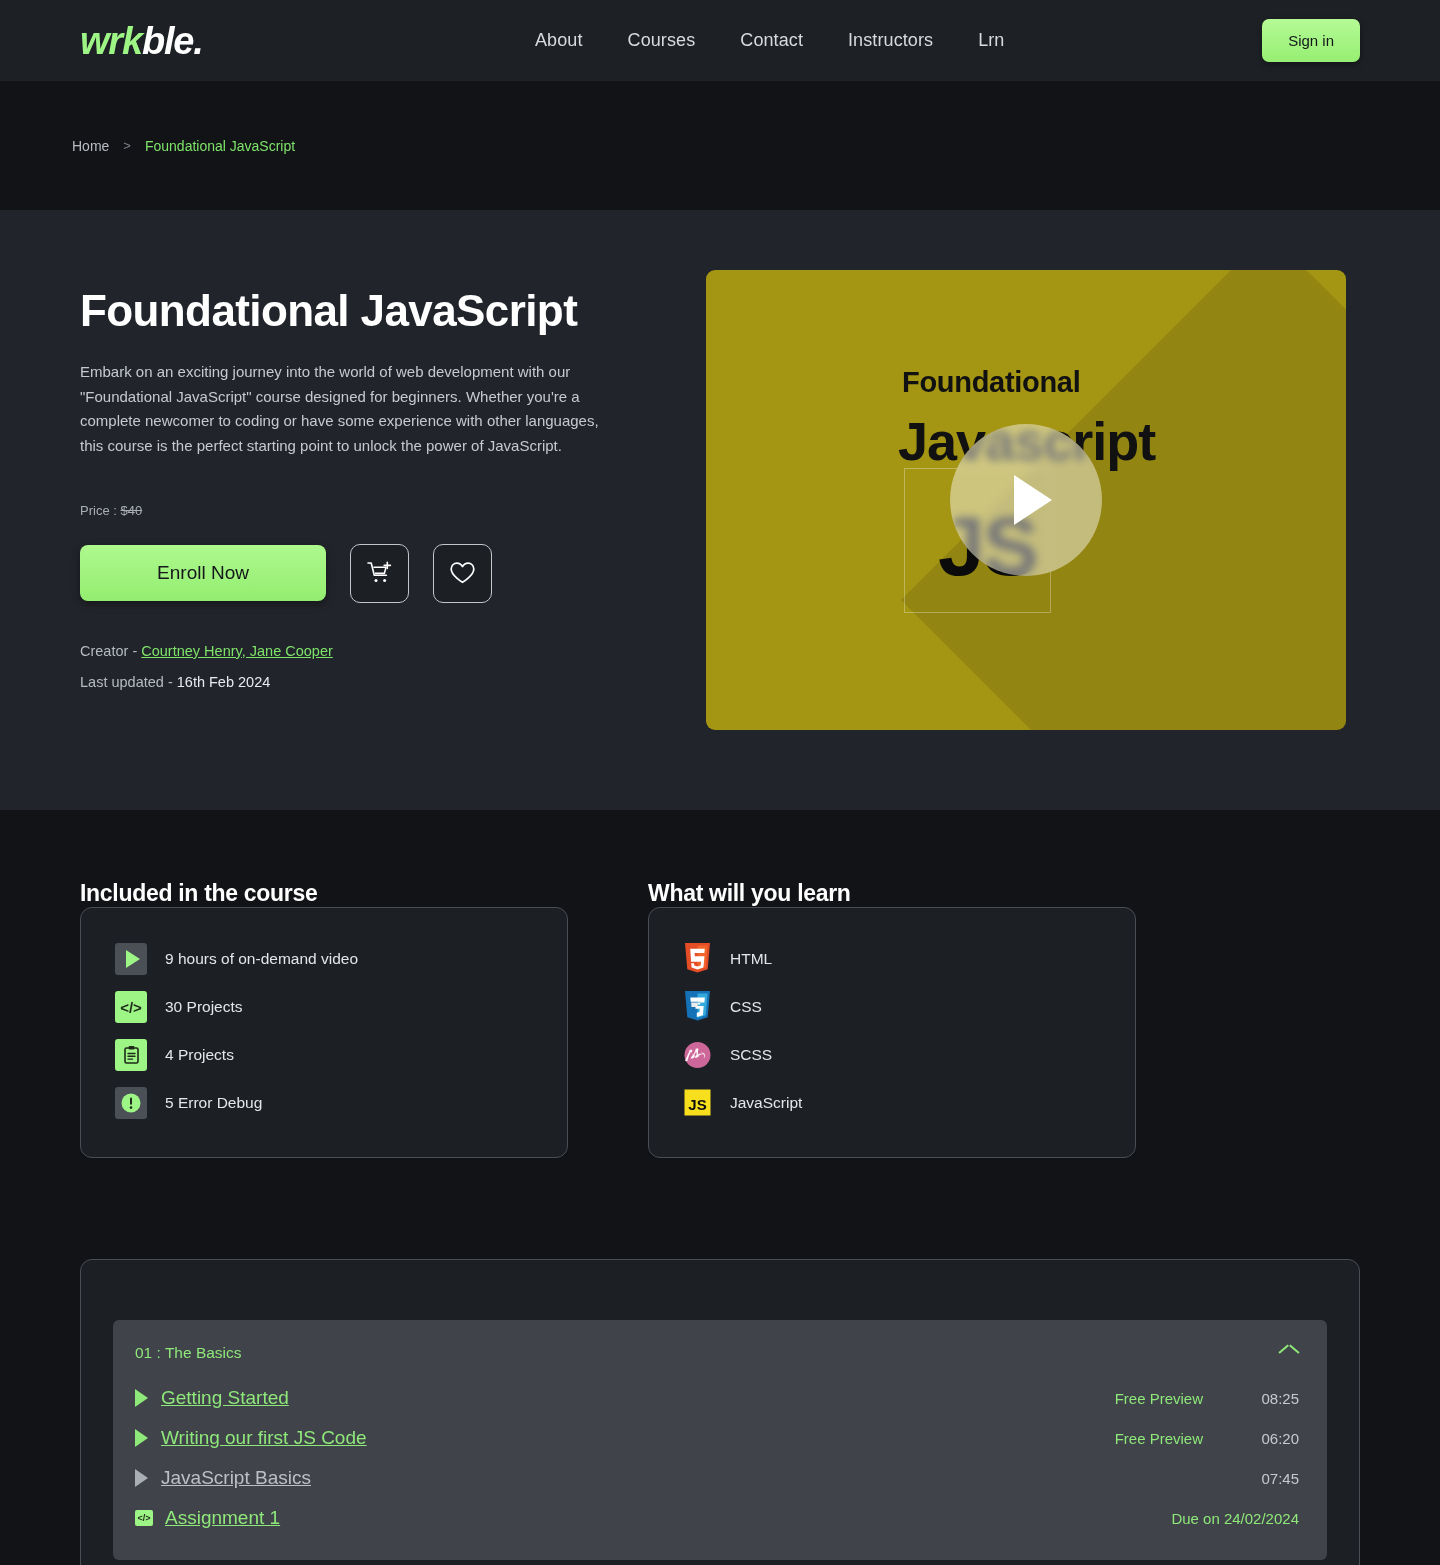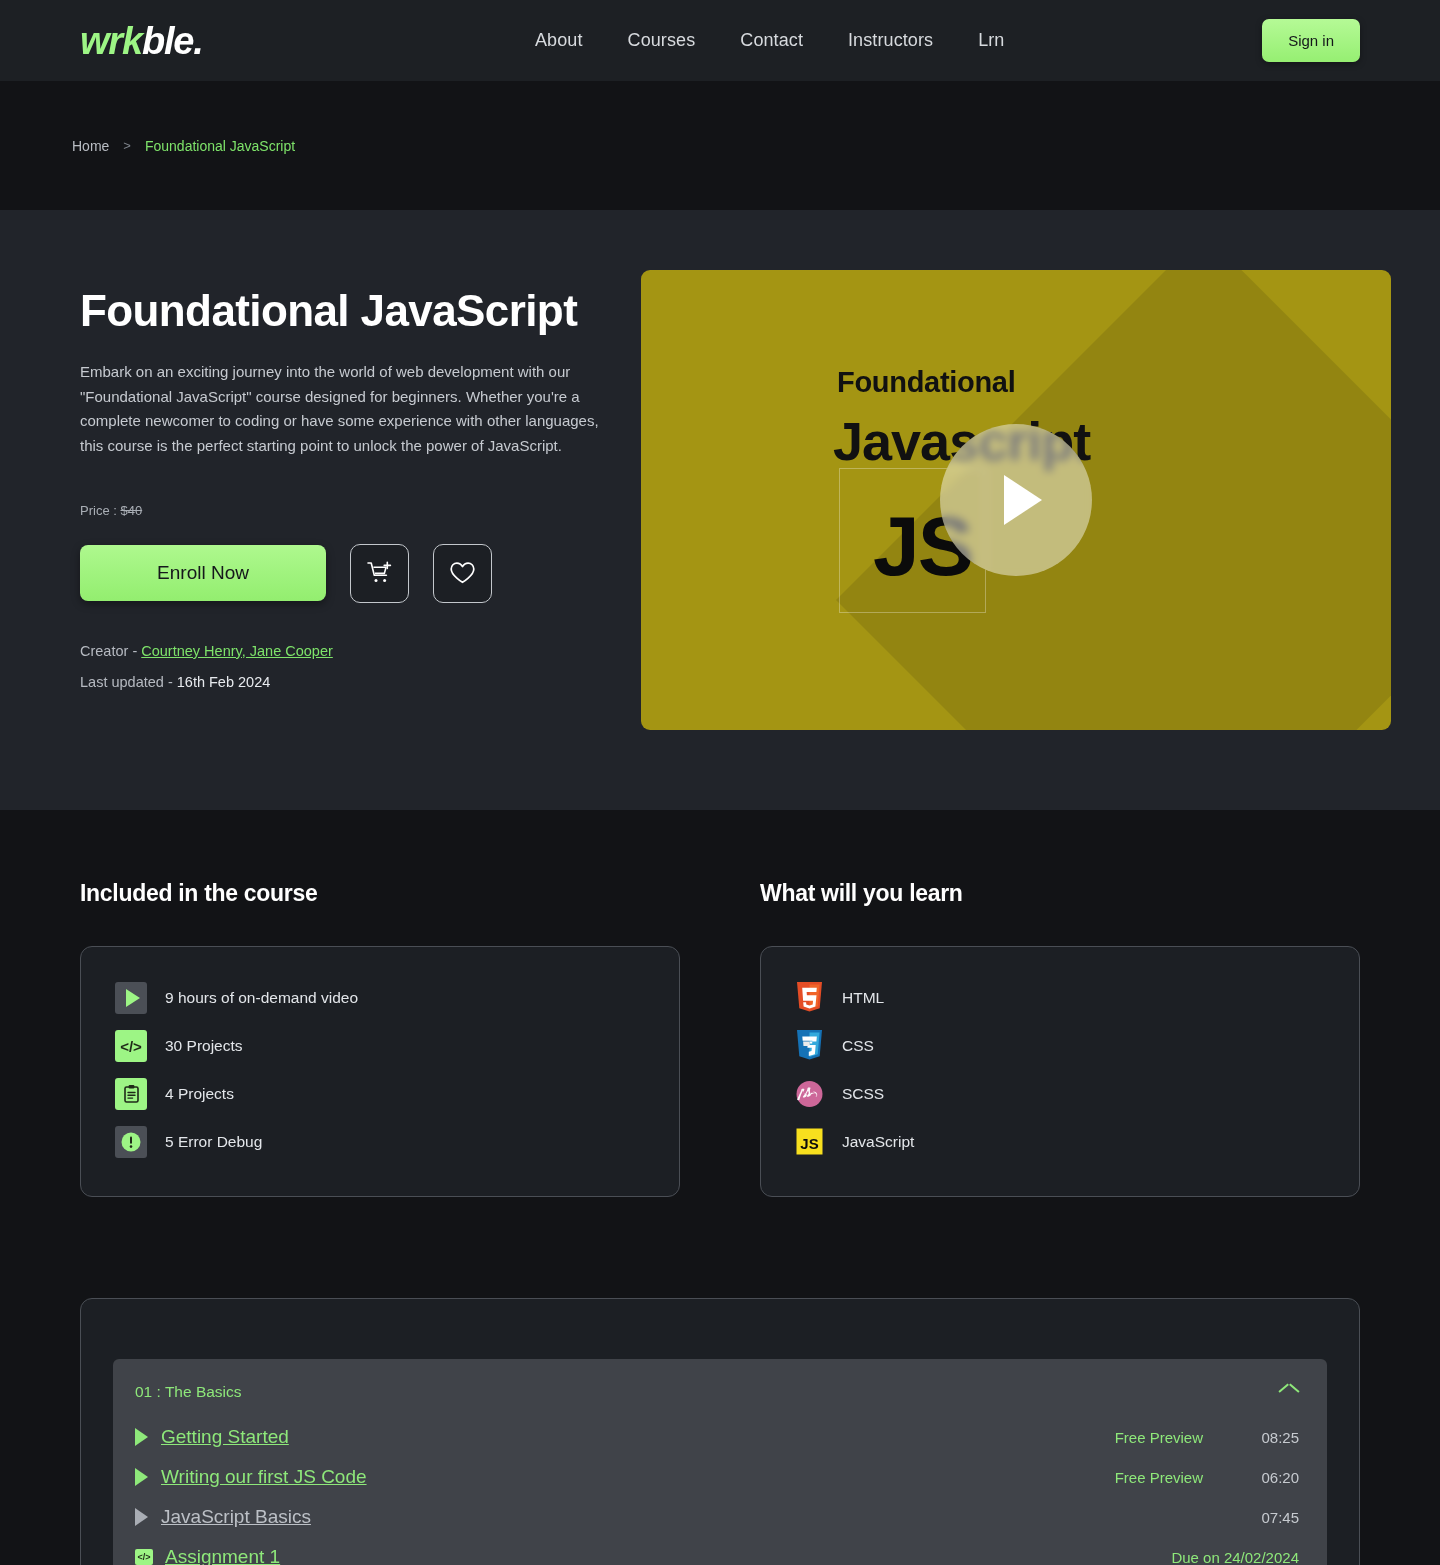--- a/index.html
+++ b/index.html
@@ -132,21 +132,21 @@
     cursor: pointer;
   }
   .meta { margin-top: 40px; font-size: 14.5px; color: #b6bac1; }
   .meta + .meta { margin-top: 15px; }
   .meta .green { color: #7ee36a; text-decoration: underline; }
   .meta .wht { color: #e7eaee; }
 
   
   .hero-right { position: relative; }
   .thumb {
-    width: 750px; height: 460px;
+    width: 640px; height: 460px;
     border-radius: 9px;
     background: #a49513;
     position: relative;
     overflow: hidden;
     cursor: pointer;
   }
   .thumb .shadow {
     position: absolute;
     left: 195px; top: 330px;
     width: 520px; height: 460px;
@@ -185,24 +185,23 @@
     width: 0; height: 0;
     border-left: 38px solid #fff;
     border-top: 25px solid transparent;
     border-bottom: 25px solid transparent;
     margin-left: 13px;
   }
 
   
   .lower { background: #121316; padding: 0 80px 40px 80px; }
   .twocol { display: flex; gap: 80px; padding-top: 70px; }
-  .col { width: 600px; }
+  .col { width: 488px; }
   .sec-title { font-size: 23px; font-weight: bold; color: #fff; letter-spacing: -.3px; }
   .panel {
-    margin-top: 39px;
     border: 1px solid #4a4e55;
     border-radius: 12px;
     background: #1c1f24;
     padding: 27px 34px 30px 34px;
   }
   .panel .row { display: flex; align-items: center; gap: 18px; height: 48px; }
   .panel .row .lbl { font-size: 15.5px; color: #e3e6ea; }
 
   .sq-icon {
     width: 32px; height: 32px;

